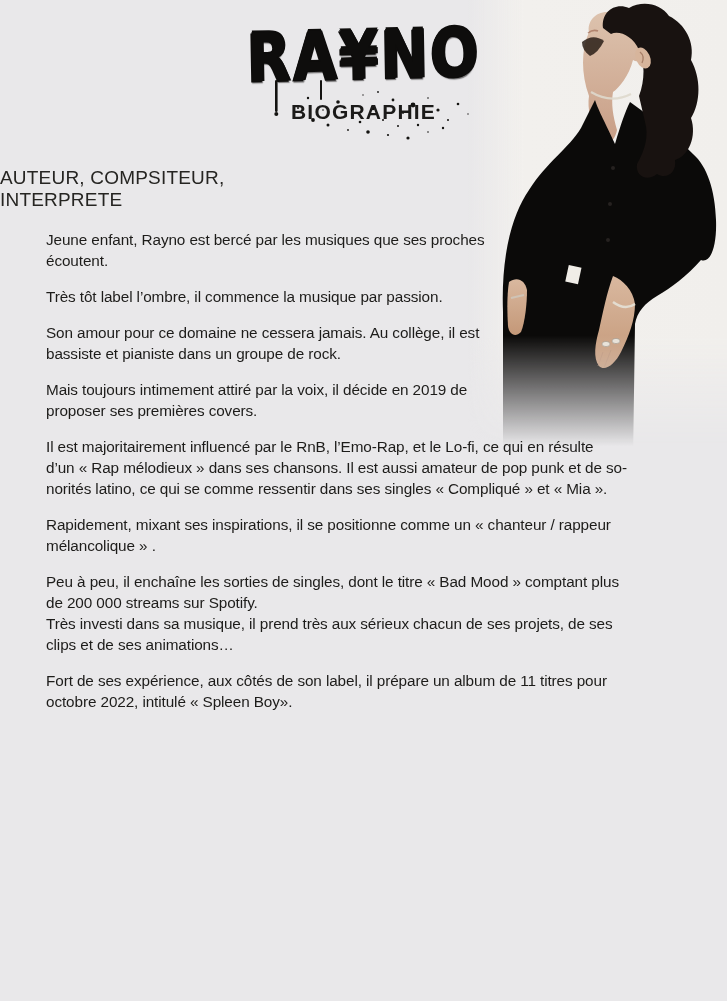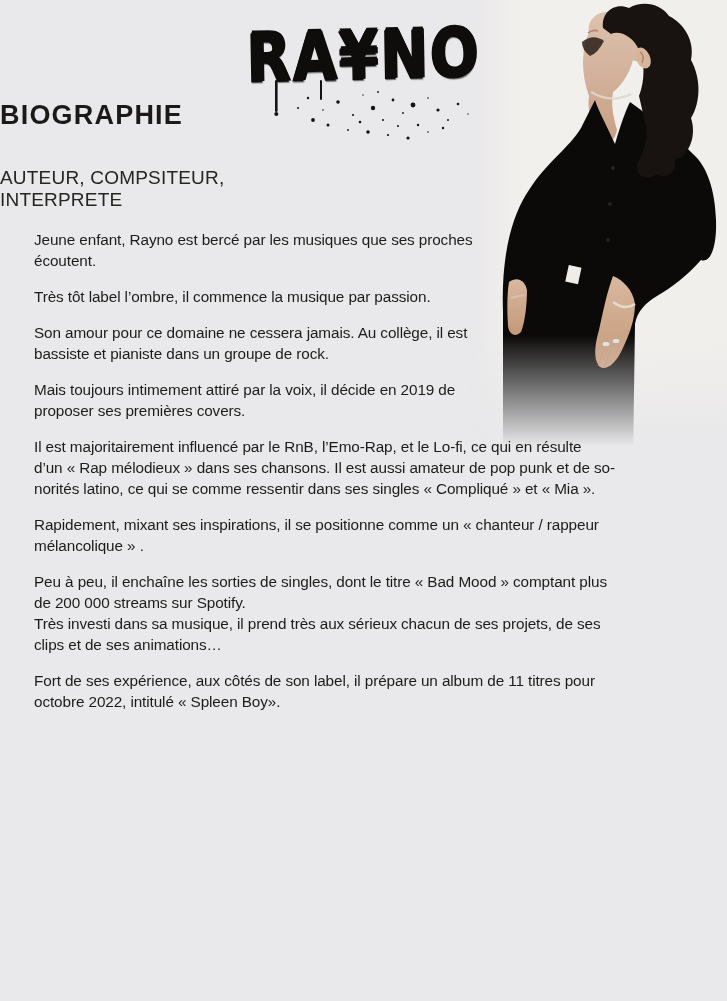--- a/index.html
+++ b/index.html
@@ -24,36 +24,37 @@
     font-weight:bold;
     font-size:57px;
     letter-spacing:2px;
     color:#0e0d0c;
     transform:scaleY(1.18) rotate(-1.2deg);
     text-shadow:1.5px 0 #0e0d0c,-1px 1px #0e0d0c,0.5px -1.5px #0e0d0c,0 2px 1px rgba(14,13,12,.55);
   }
   .splatter{position:absolute;top:80px;left:268px;pointer-events:none;}
   .biographie{
     position:absolute;top:100px;left:0;width:100%;
+    text-align:center;
     font-weight:bold;
-    font-size:27px;
+    font-size:21px;
     letter-spacing:1.2px;
     color:#1b1a19;
   }
   .roles{
     position:absolute;top:167px;left:0;width:100%;
     font-size:19px;
     line-height:22px;
     letter-spacing:.2px;
     color:#262522;
     white-space:pre-line;
   }
   
   .bio{
-    position:absolute;left:34px;top:229px;width:660px;
+    position:absolute;left:46px;top:229px;width:660px;
   }
   .bio p{
     margin:0 0 15px 0;
     font-size:15.3px;
     line-height:21px;
     white-space:pre;
     letter-spacing:-0.1px;
   }
 </style>
 </head>

